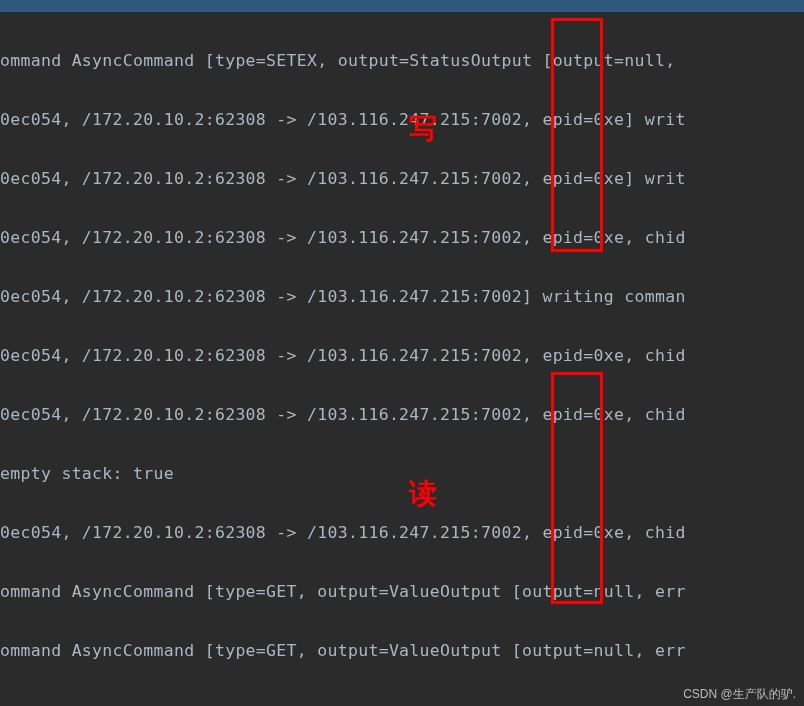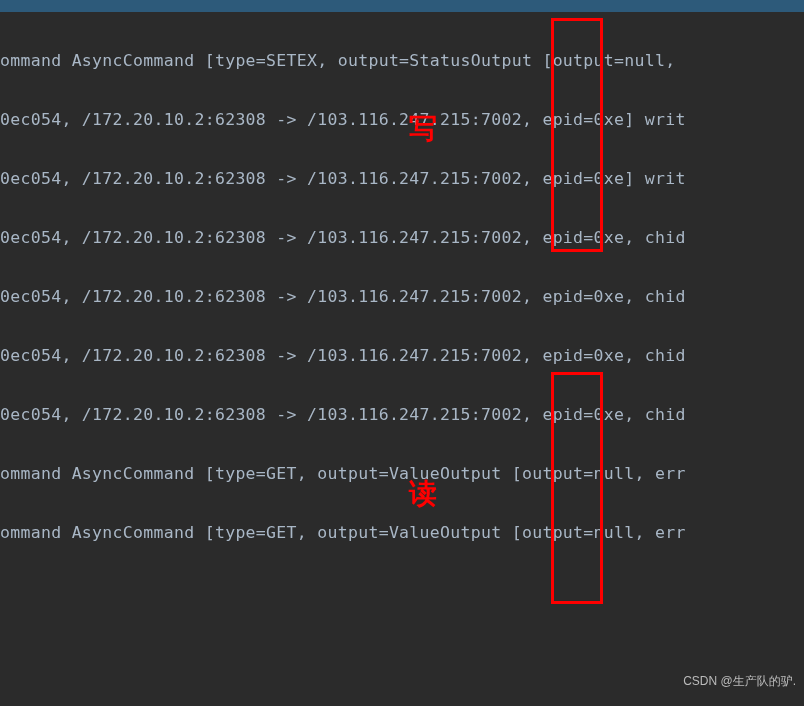--- a/index.html
+++ b/index.html
@@ -61,39 +61,41 @@
     .label1 {
       left: 409px;
       top: 110px;
     }
     .label2 {
       left: 409px;
       top: 475px;
     }
     .watermark {
       position: absolute;
-      bottom: 16px;
+      bottom: 3px;
       right: 8px;
       color: #bbb;
       font-size: 12px;
       font-family: Arial, sans-serif;
     }
   </style>
 </head>
 <body>
 
 <div class="titlebar"></div>
 
 <div class="console">
 <span class="line">ommand AsyncCommand [type=SETEX, output=StatusOutput [output=null, </span>
 <span class="line">0ec054, /172.20.10.2:62308 -&gt; /103.116.247.215:7002, epid=0xe] writ</span>
 <span class="line">0ec054, /172.20.10.2:62308 -&gt; /103.116.247.215:7002, epid=0xe] writ</span>
 <span class="line">0ec054, /172.20.10.2:62308 -&gt; /103.116.247.215:7002, epid=0xe, chid</span>
+<span class="line">0ec054, /172.20.10.2:62308 -&gt; /103.116.247.215:7002] writing comman</span>
 <span class="line">0ec054, /172.20.10.2:62308 -&gt; /103.116.247.215:7002, epid=0xe, chid</span>
 <span class="line">0ec054, /172.20.10.2:62308 -&gt; /103.116.247.215:7002, epid=0xe, chid</span>
+<span class="line">empty stack: true</span>
 <span class="line">0ec054, /172.20.10.2:62308 -&gt; /103.116.247.215:7002, epid=0xe, chid</span>
 <span class="line">ommand AsyncCommand [type=GET, output=ValueOutput [output=null, err</span>
 <span class="line">ommand AsyncCommand [type=GET, output=ValueOutput [output=null, err</span>
 
 
 
 
 
 
 

